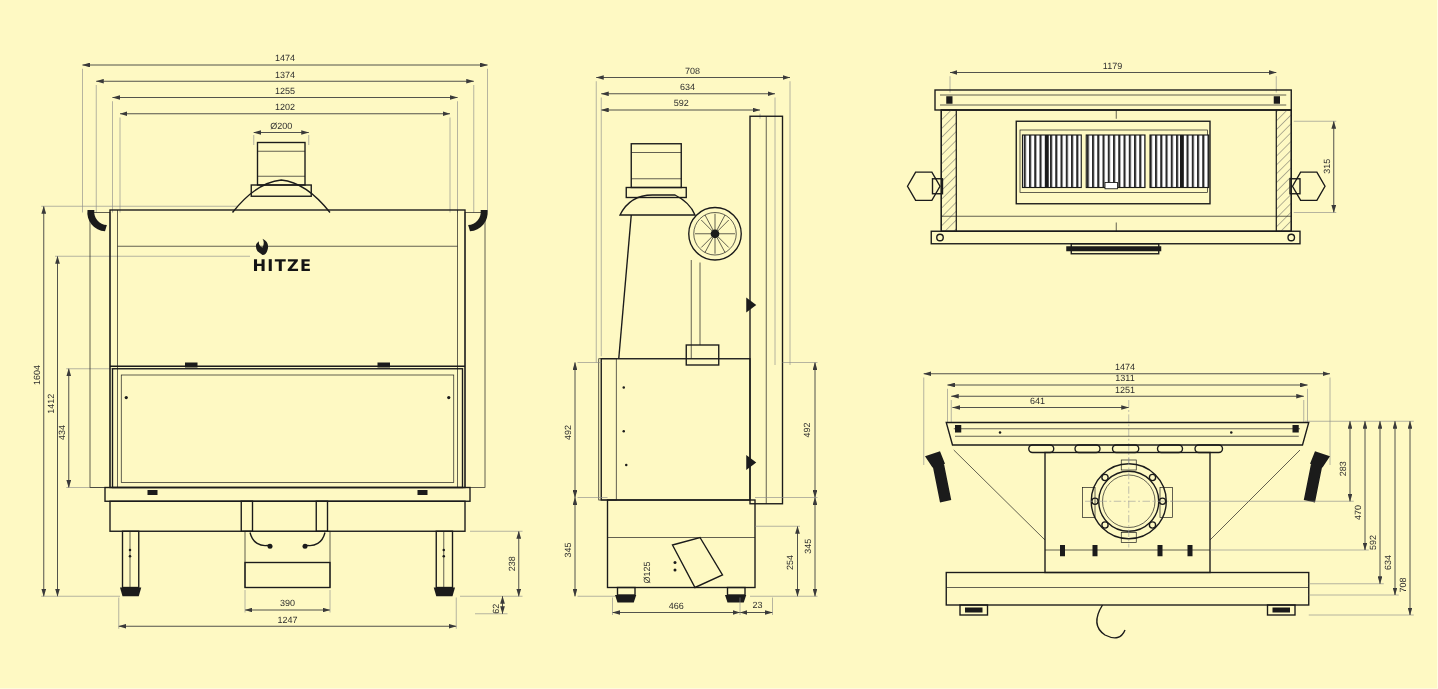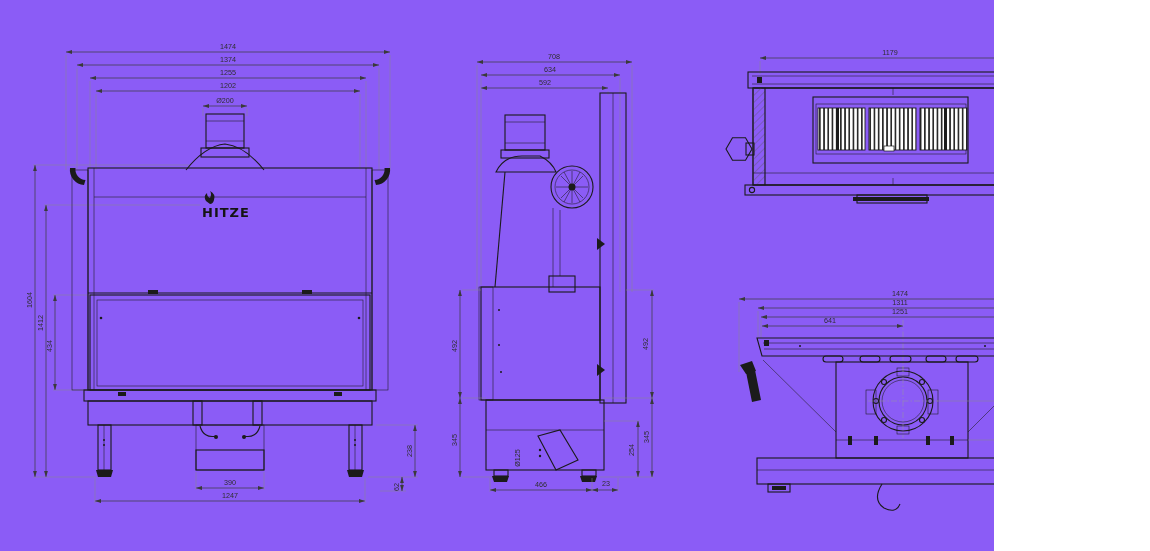--- a/index.html
+++ b/index.html
@@ -1,16 +1,16 @@
 <!DOCTYPE html>
 <html><head>
 <meta charset="utf-8">
 <style>
   html,body{margin:0;padding:0;background:#ffffff;}
-  .stage{width:994px;height:551px;background:#8b5cf6;position:relative;overflow:hidden;
+  .stage{width:1150px;height:551px;background:#fef9c3;position:relative;overflow:hidden;
          font-family:"Liberation Sans", sans-serif;}
   svg{display:block}
   .dr   {stroke:#1b1b1b;stroke-width:1.1;fill:none;}
   .thin {stroke:#1b1b1b;stroke-width:0.55;fill:none;}
   .fil  {fill:#1b1b1b;stroke:none;}
   .dl   {stroke:#3a3a3a;stroke-width:0.7;fill:none;marker-start:url(#ar);marker-end:url(#ar);}
   .xl   {stroke:#8a8a8a;stroke-width:0.5;fill:none;}
   .cl   {stroke:#9a9a9a;stroke-width:0.5;fill:none;stroke-dasharray:6 2 1.5 2;}
   text.dim{font-family:"Liberation Sans",sans-serif;font-size:7.2px;fill:#2e2e2e;text-anchor:middle;}
   text.logo{font-family:"DejaVu Sans",sans-serif;font-size:13px;font-weight:bold;fill:#141414;

